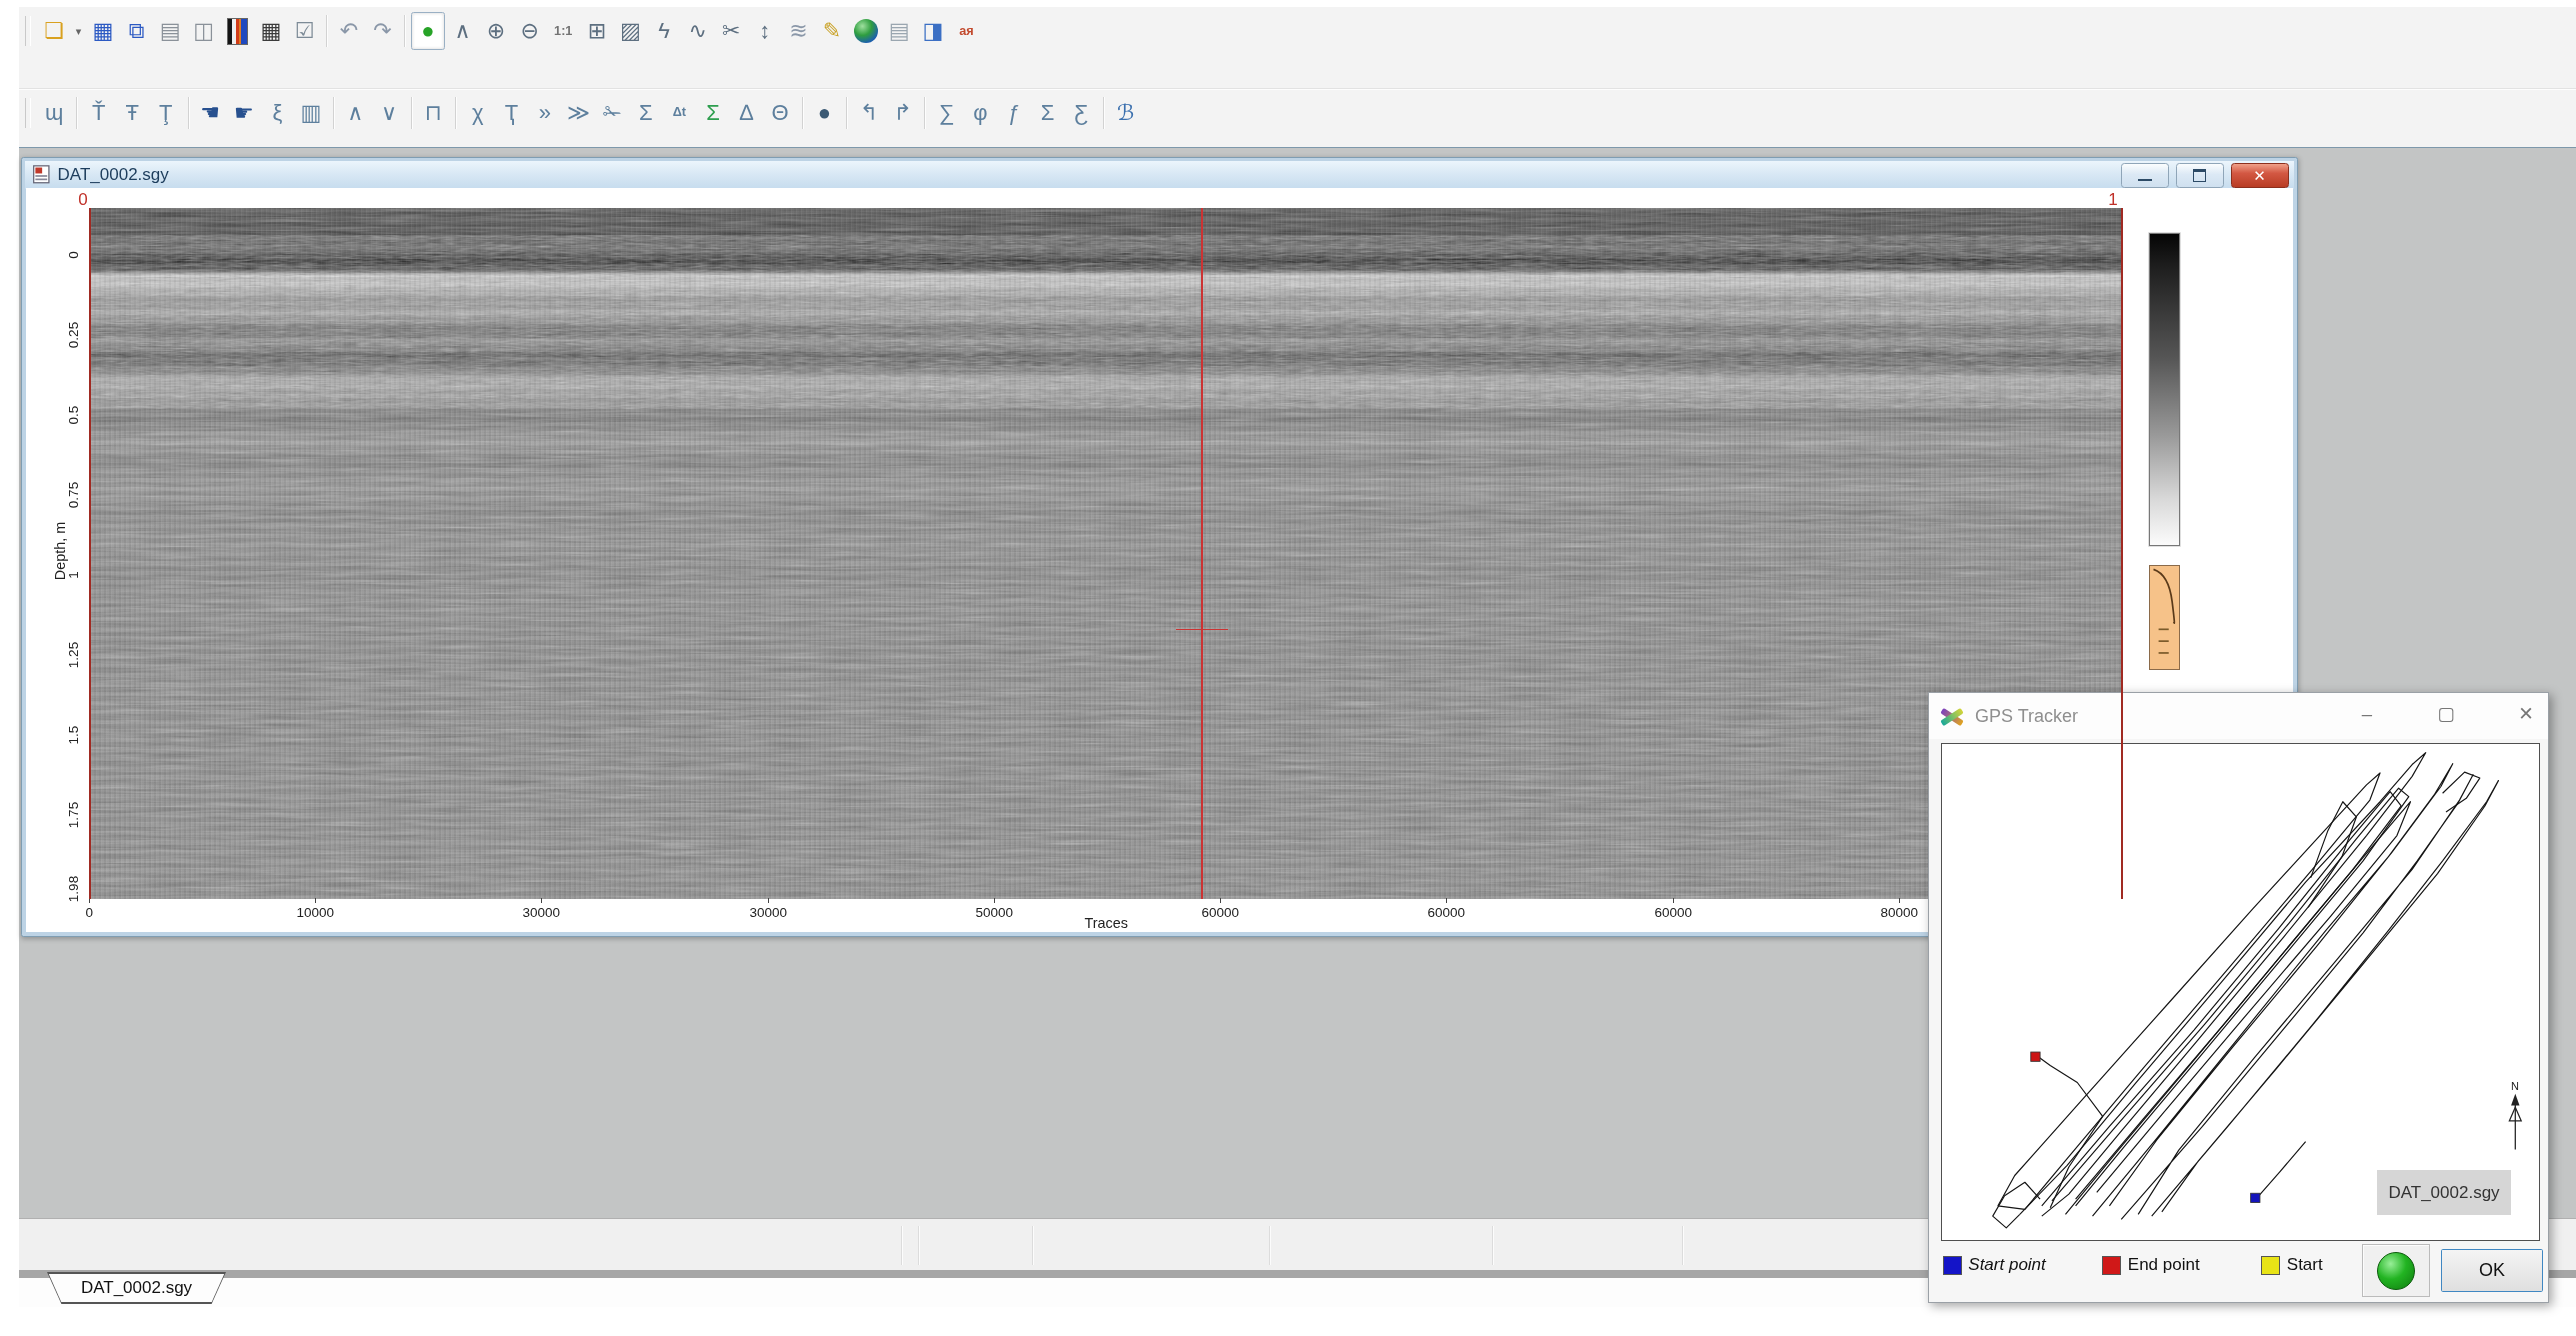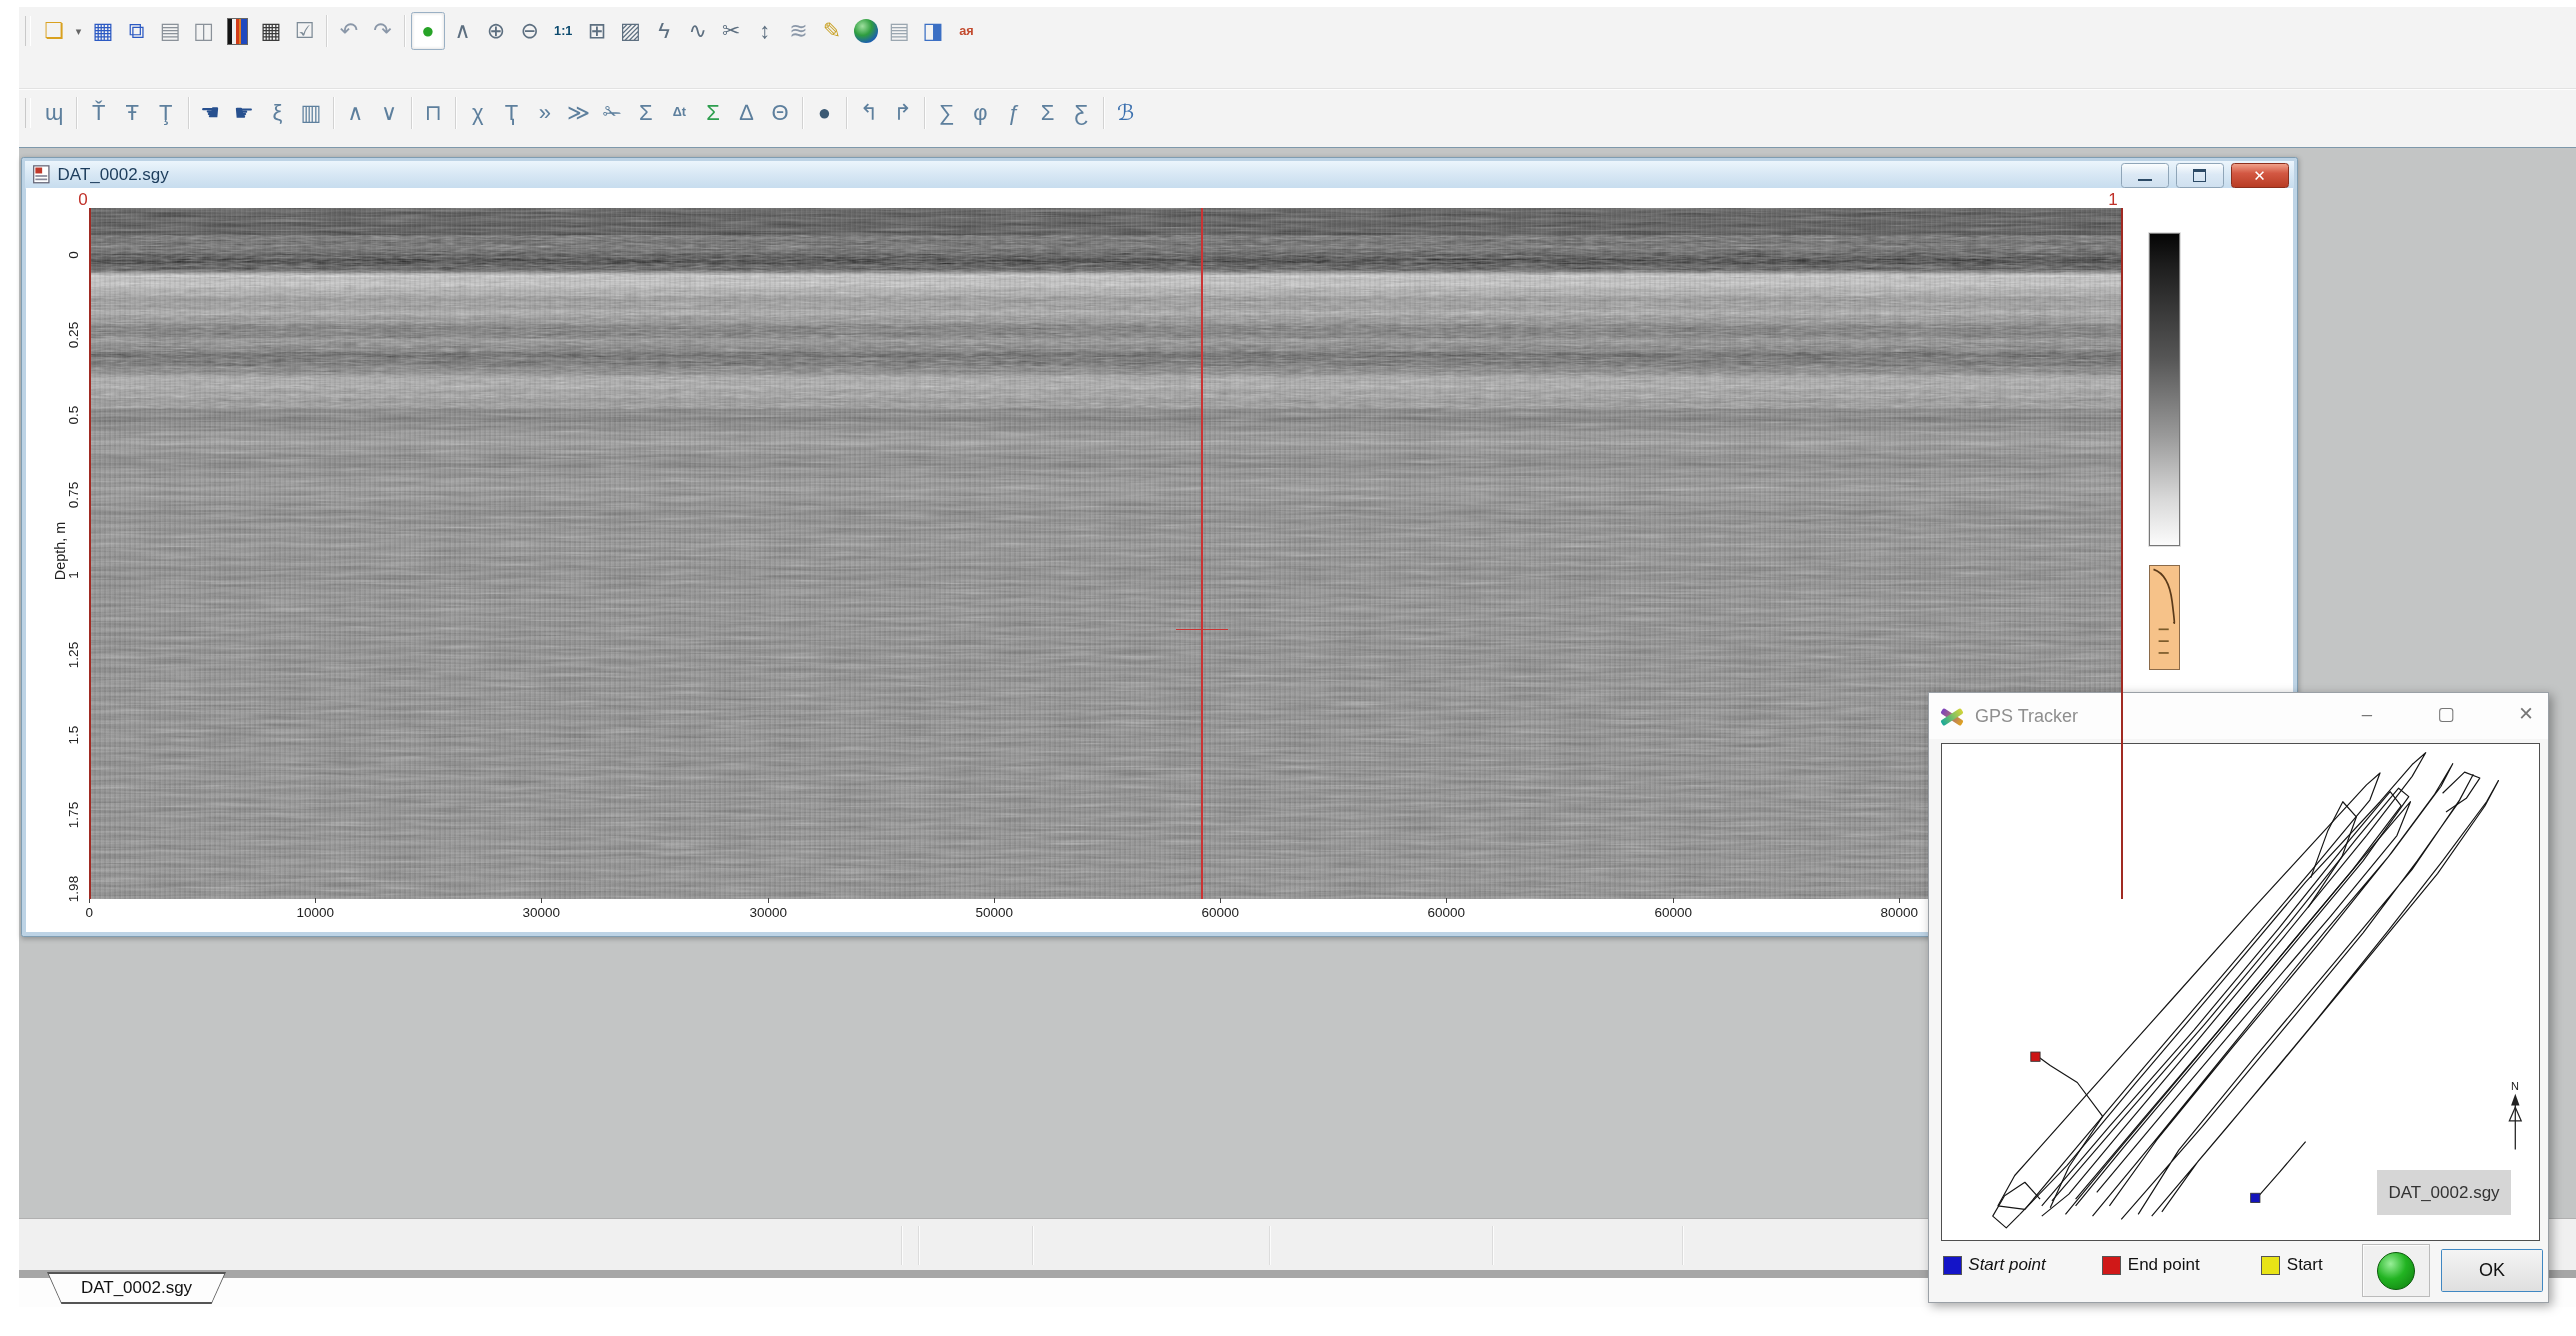--- a/index.html
+++ b/index.html
@@ -164,21 +164,21 @@
         <div class="tb-icon">
           <span class="glyph" style="color: rgb(93, 111, 128);">∧</span>
         </div>
         <div class="tb-icon">
           <span class="glyph" style="color: rgb(93, 111, 128);">⊕</span>
         </div>
         <div class="tb-icon">
           <span class="glyph" style="color: rgb(93, 111, 128);">⊖</span>
         </div>
         <div class="tb-icon small">
-          <span class="glyph" style="color: #0c4a6e;">1:1</span>
+          <span class="glyph" style="color: #737373;">1:1</span>
         </div>
         <div class="tb-icon">
           <span class="glyph" style="color: rgb(93, 111, 128);">⊞</span>
         </div>
         <div class="tb-icon">
           <span class="glyph" style="color: rgb(93, 111, 128);">▨</span>
         </div>
         <div class="tb-icon">
           <span class="glyph" style="color: rgb(93, 111, 128);">ϟ</span>
         </div>
@@ -388,20 +388,21 @@
           <span class="ttick" style="left: 905px;">50000</span>
           <div class="ttick-mark" style="left: 1131px;"></div>
           <span class="ttick" style="left: 1131px;">60000</span>
           <div class="ttick-mark" style="left: 1357px;"></div>
           <span class="ttick" style="left: 1357px;">60000</span>
           <div class="ttick-mark" style="left: 1584px;"></div>
           <span class="ttick" style="left: 1584px;">60000</span>
           <div class="ttick-mark" style="left: 1810px;"></div>
           <span class="ttick" style="left: 1810px;">80000</span>
         </div>
+      <div class="traces-label">Traces</div>
 
       <div class="colorbar"></div>
       <div class="gainbox">
         <svg width="29" height="103" viewBox="0 0 34 122">
           <path d="M4,4 Q22,10 26,42 T28,66" fill="none" stroke="#5a3a1a" stroke-width="2"></path>
           <rect x="10" y="74" width="12" height="2" fill="#7a5a2a"></rect>
           <rect x="10" y="88" width="12" height="2" fill="#7a5a2a"></rect>
           <rect x="10" y="102" width="12" height="2" fill="#7a5a2a"></rect>
         </svg>
       </div>

